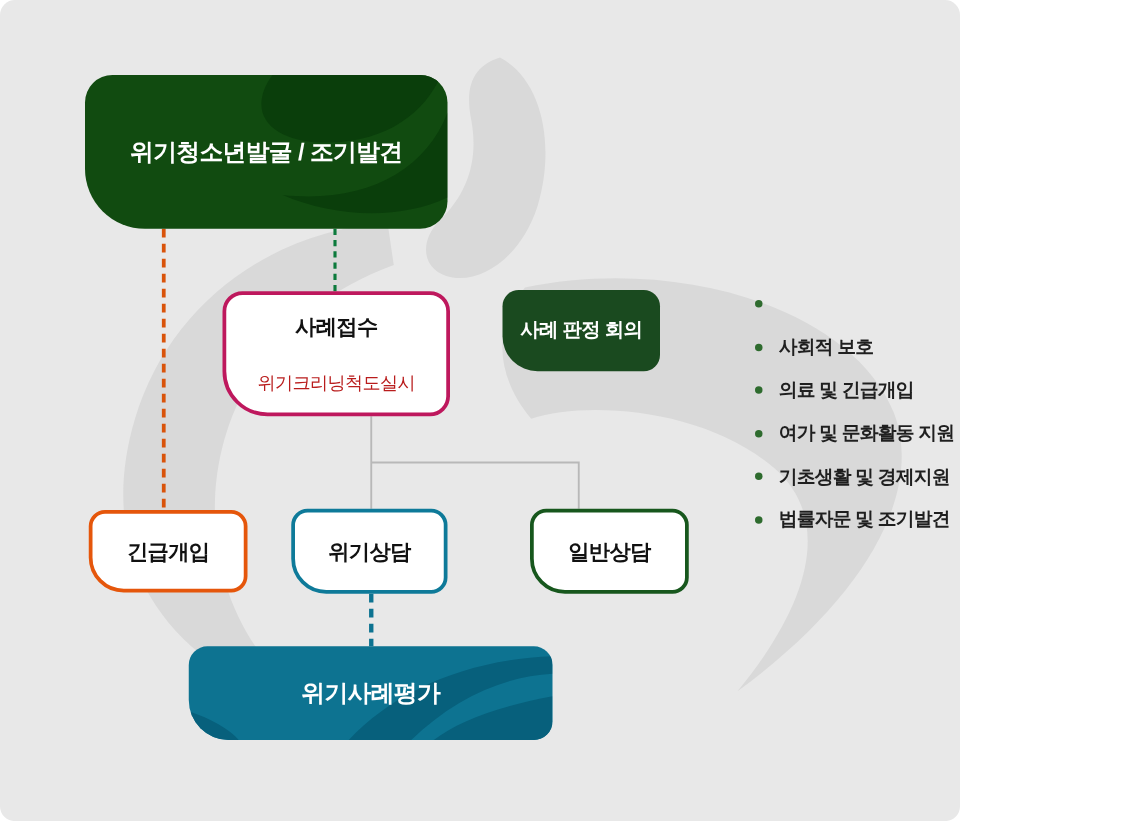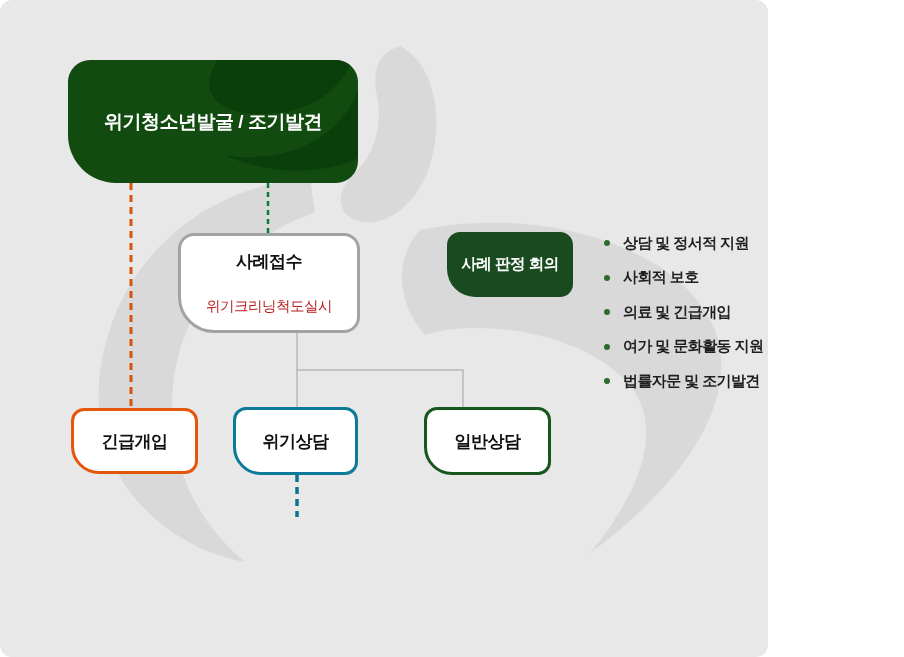--- a/index.html
+++ b/index.html
@@ -48,21 +48,21 @@
     font-size: 19px;
     font-weight: bold;
     overflow: hidden;
     letter-spacing: -0.5px;
   }
   
   .box-intake {
     left: 178px; top: 233px;
     width: 182px; height: 100px;
     background: #ffffff;
-    border: 3px solid #a3a3a3;
+    border: 3px solid #be185d;
     border-radius: 16px 16px 16px 36px;
     gap: 24px;
   }
   .box-intake .ttl {
     color: #111111;
     font-size: 17px;
     font-weight: bold;
     letter-spacing: -0.5px;
   }
   .box-intake .sub {
@@ -73,21 +73,20 @@
   
   .box-meeting {
     left: 402px; top: 232px;
     width: 126px; height: 65px;
     background: #1a4a1f;
     border-radius: 13px 13px 13px 28px;
     color: #ffffff;
     font-size: 15.5px;
     font-weight: bold;
     letter-spacing: -0.5px;
-    margin-left: 45px;
   }
   
   .branch {
     background: #ffffff;
     color: #111111;
     font-size: 17px;
     font-weight: bold;
     letter-spacing: -0.5px;
     border-radius: 13px 13px 13px 28px;
   }
@@ -188,37 +187,50 @@
   <div class="node branch box-emergency">
     <span class="lbl">긴급개입</span>
   </div>
   <div class="node branch box-crisis">
     <span class="lbl">위기상담</span>
   </div>
   <div class="node branch box-general">
     <span class="lbl">일반상담</span>
   </div>
 
+  <div class="node box-evaluation">
+    <svg class="deco" viewBox="0 0 291 75" xmlns="http://www.w3.org/2000/svg">
+      <g fill="#07607c">
+        <path d="M291,8 C225,10 165,35 128,75 L178,75 C212,42 252,24 291,22 Z"></path>
+        <path d="M291,40 C248,48 215,60 196,75 L291,75 Z"></path>
+        <path d="M0,52 C18,58 32,66 40,75 L0,75 Z"></path>
+      </g>
+    </svg>
+    <span class="lbl">위기사례평가</span>
+  </div>
 
   <div class="support-list">
     <div class="support-item">
       <span class="dot"></span>
-      <span class="txt">상담 및 정서적 지원</span>
     </div>
     <div class="support-item">
       <span class="dot"></span>
       <span class="txt">사회적 보호</span>
     </div>
     <div class="support-item">
       <span class="dot"></span>
       <span class="txt">의료 및 긴급개입</span>
     </div>
     <div class="support-item">
       <span class="dot"></span>
       <span class="txt">여가 및 문화활동 지원</span>
     </div>
     <div class="support-item">
       <span class="dot"></span>
+      <span class="txt">기초생활 및 경제지원</span>
+    </div>
+    <div class="support-item">
+      <span class="dot"></span>
       <span class="txt">법률자문 및 조기발견</span>
     </div>
   </div>
 
 </div>
 
 </body></html>

